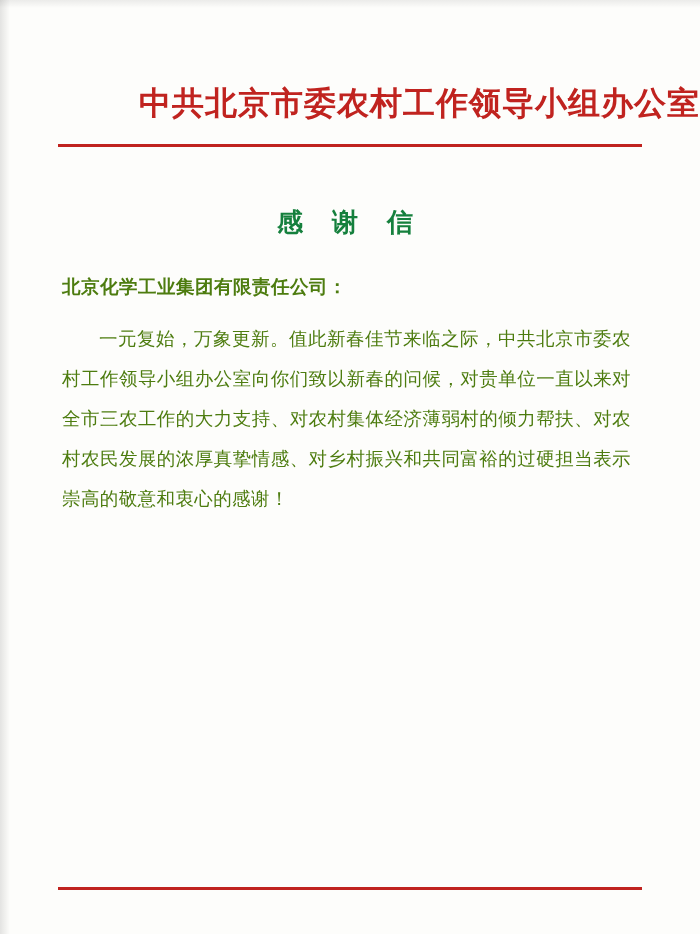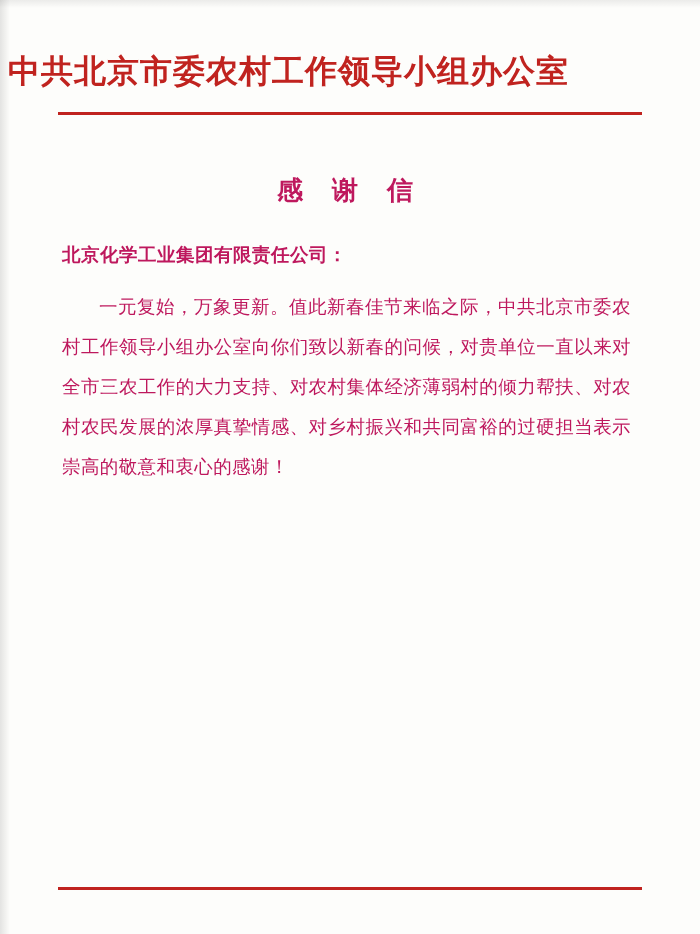--- a/index.html
+++ b/index.html
@@ -15,22 +15,22 @@
   }
   .page {
     position: relative;
     width: 700px;
     height: 934px;
     background: #fdfdfb;
     box-sizing: border-box;
     padding: 0;
   }
   .letterhead {
-    text-align: left;
-    padding-top: 52px;
+    text-align: right;
+    padding-top: 84px;
     margin-left: 8px;
   }
   .letterhead-title {
     color: #c0231f;
     font-family: "DejaVu Serif", "Liberation Serif", serif;
     font-weight: bold;
     font-size: 32px;
     letter-spacing: 1px;
     line-height: 1.2;
     white-space: nowrap;
@@ -38,27 +38,27 @@
   .rule-top {
     margin: 22px 58px 0 58px;
     border-top: 3px solid #c0231f;
     height: 0;
   }
   .doc-title {
     text-align: center;
     font-family: "DejaVu Serif", "Liberation Serif", serif;
     font-weight: bold;
     font-size: 26px;
-    color: #be185d;
+    color: #15803d;
     letter-spacing: 10px;
     margin-top: 58px;
   }
   .body-block {
     margin: 34px 62px 0 62px;
-    color: #be185d;
+    color: #4d7c0f;
   }
   .salutation {
     font-family: "DejaVu Serif", "Liberation Serif", serif;
     font-weight: bold;
     font-size: 18.5px;
     letter-spacing: 0.5px;
     margin-bottom: 20px;
   }
   .para {
     font-family: "DejaVu Serif", "Liberation Serif", serif;

